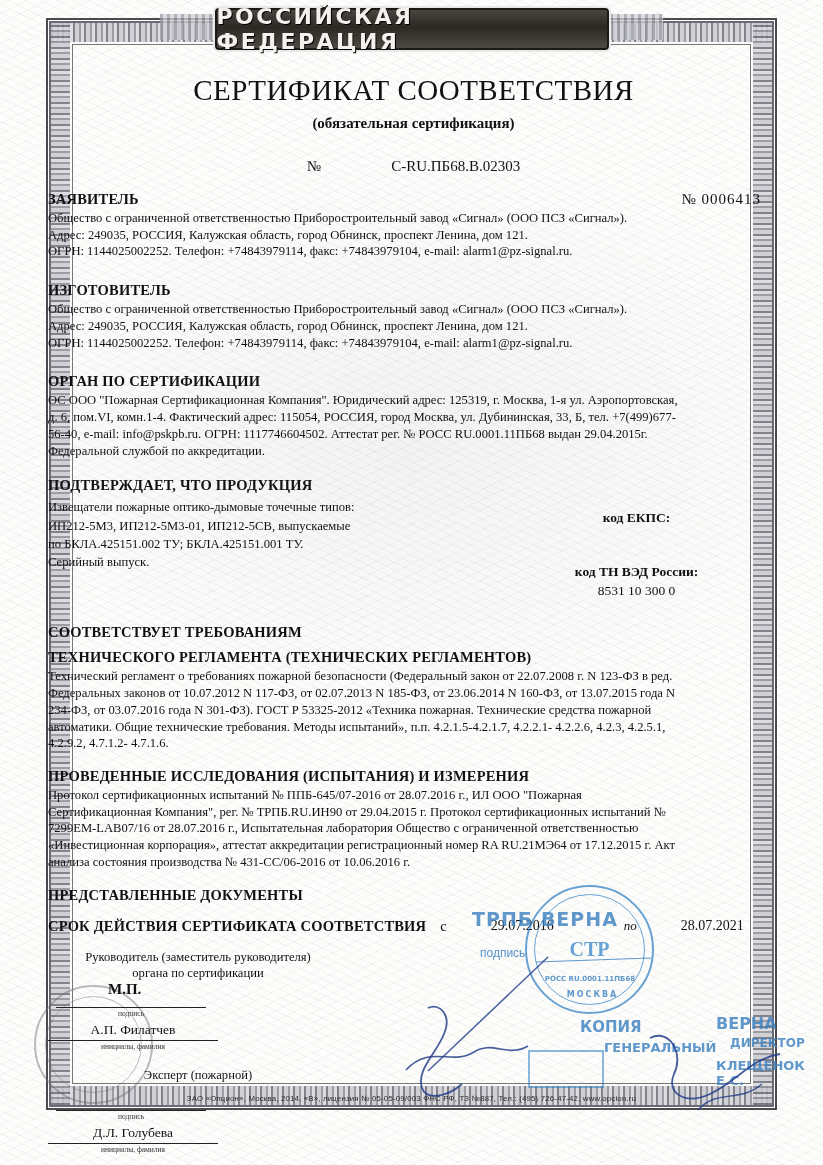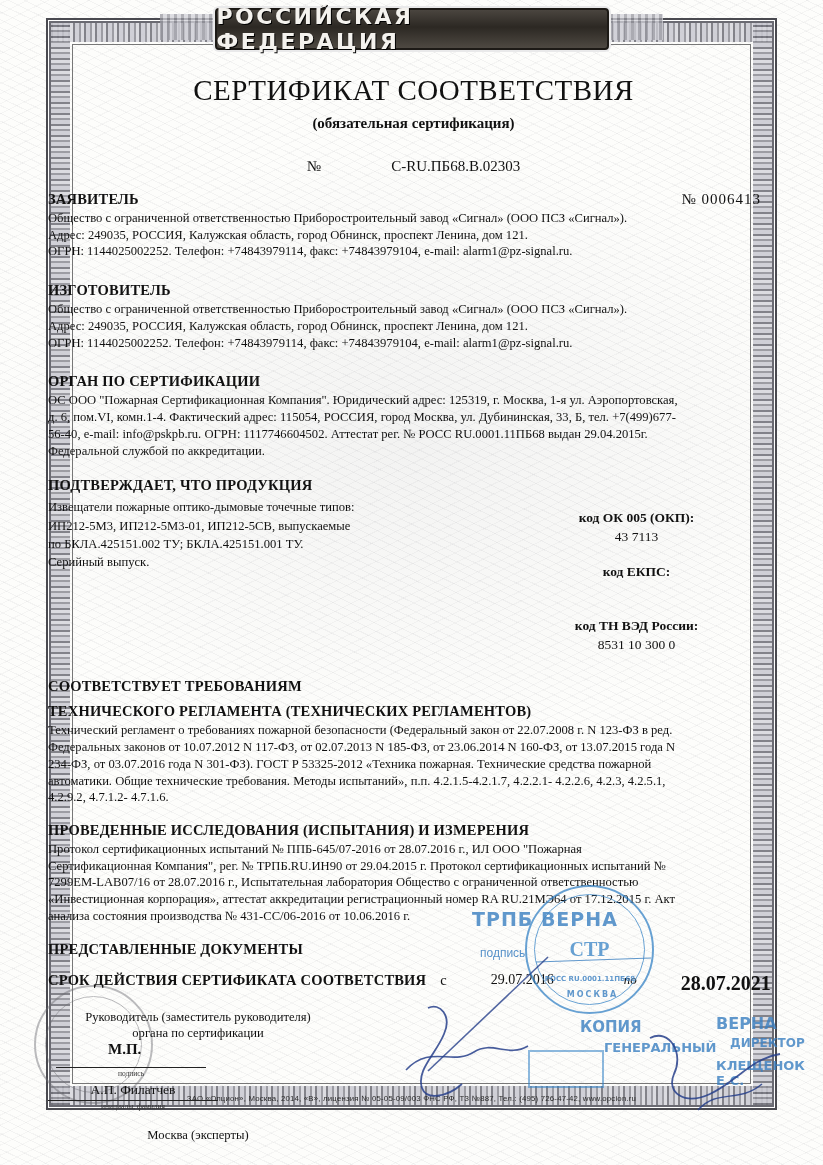--- a/index.html
+++ b/index.html
@@ -91,21 +91,21 @@
   .code-label{font-size:13.5px;font-weight:bold;text-align:center;}
   .code-val{font-size:13.5px;text-align:center;margin-top:3px;}
   .code-grp{margin-bottom:19px;}
 
   
   .validity{display:flex;align-items:flex-start;margin-top:14px;font-size:14.5px;font-weight:bold;}
   .validity .lbl{letter-spacing:.2px;}
   .validity .c{margin-left:14px;font-weight:normal;}
   .validity .d1{margin-left:44px;font-weight:normal;font-size:14px;}
   .validity .po{margin-left:70px;font-weight:normal;font-size:13px;font-style:italic;}
-  .validity .d2{margin-left:44px;font-weight:bold;font-size:20px;}
+  .validity .d2{margin-left:44px;font-weight:normal;font-size:14px;}
 
   
   .sig-row{display:flex;align-items:flex-start;margin-top:12px;flex-direction:column;}
   .sig-left{width:300px;text-align:center;font-size:12.6px;line-height:1.3;padding-top:2px;}
   .mp{position:absolute;left:60px;font-size:15px;font-weight:bold;}
   .sig-line{width:150px;border-bottom:1px solid #222;height:26px;margin:0 8px;}
   .sig-cap{font-size:7.5px;text-align:center;color:#333;margin-top:1px;}
   .sig-name{width:170px;text-align:center;font-size:13.5px;padding-top:4px;}
   .sig-name .nm{border-bottom:1px solid #222;padding-bottom:2px;display:block;}
 
@@ -199,24 +199,20 @@
       <h2 class="sec">ПОДТВЕРЖДАЕТ, ЧТО ПРОДУКЦИЯ</h2>
       <div class="prod">
         <div class="left">
           <div>Извещатели пожарные оптико-дымовые точечные типов:</div>
           <div>ИП212-5М3, ИП212-5М3-01, ИП212-5СВ, выпускаемые</div>
           <div>по   БКЛА.425151.002   ТУ;   БКЛА.425151.001   ТУ.</div>
           <div>Серийный выпуск.</div>
         </div>
         <div class="right">
           <div class="code-grp">
-            <div class="code-label">код ОК 005 (ОКП):</div>
-            <div class="code-val">43 7113</div>
-          </div>
-          <div class="code-grp">
             <div class="code-label">код ЕКПС:</div>
             <div class="code-val">&nbsp;</div>
           </div>
           <div class="code-grp">
             <div class="code-label">код ТН ВЭД России:</div>
             <div class="code-val">8531 10 300 0</div>
           </div>
         </div>
       </div>
     </div>
@@ -269,21 +265,21 @@
           <div class="sig-cap">подпись</div>
         </div>
         <div class="sig-name">
           <span class="nm">А.П. Филатчев</span>
           <div class="sig-cap">инициалы, фамилия</div>
         </div>
       </div>
 
       <div class="sig-row" style="margin-top:14px">
         <div class="sig-left">
-          <div>Москва (эксперты)</div>
+          <div>Эксперт (пожарной)</div>
         </div>
         <div>
           <div class="sig-line"></div>
           <div class="sig-cap">подпись</div>
         </div>
         <div class="sig-name">
           <span class="nm">Д.Л. Голубева</span>
           <div class="sig-cap">инициалы, фамилия</div>
         </div>
       </div>

